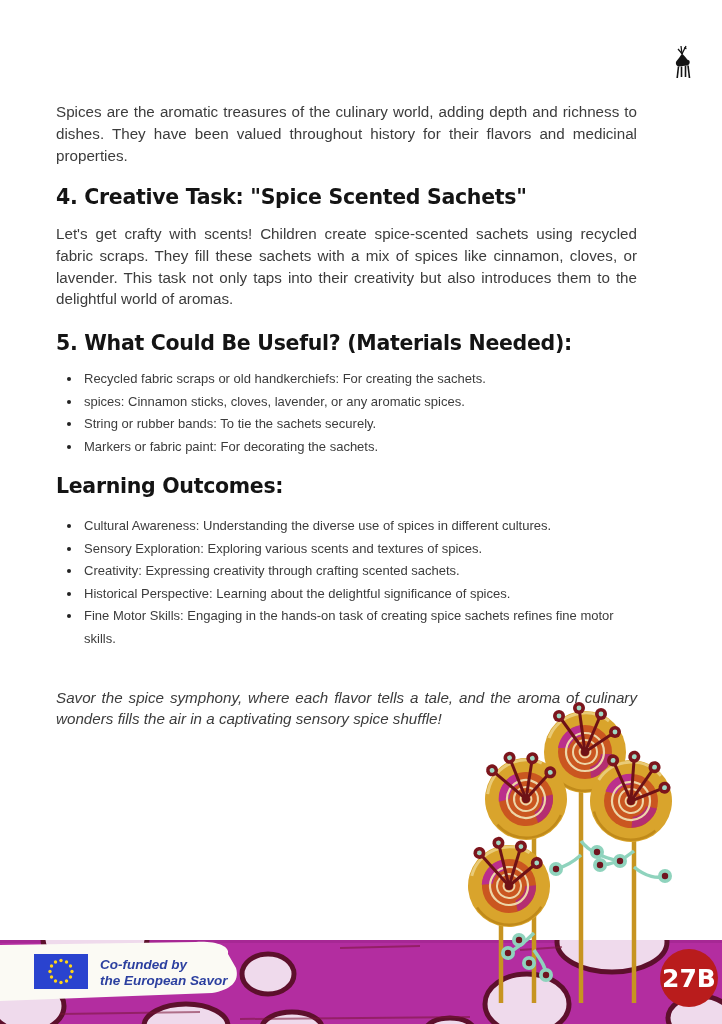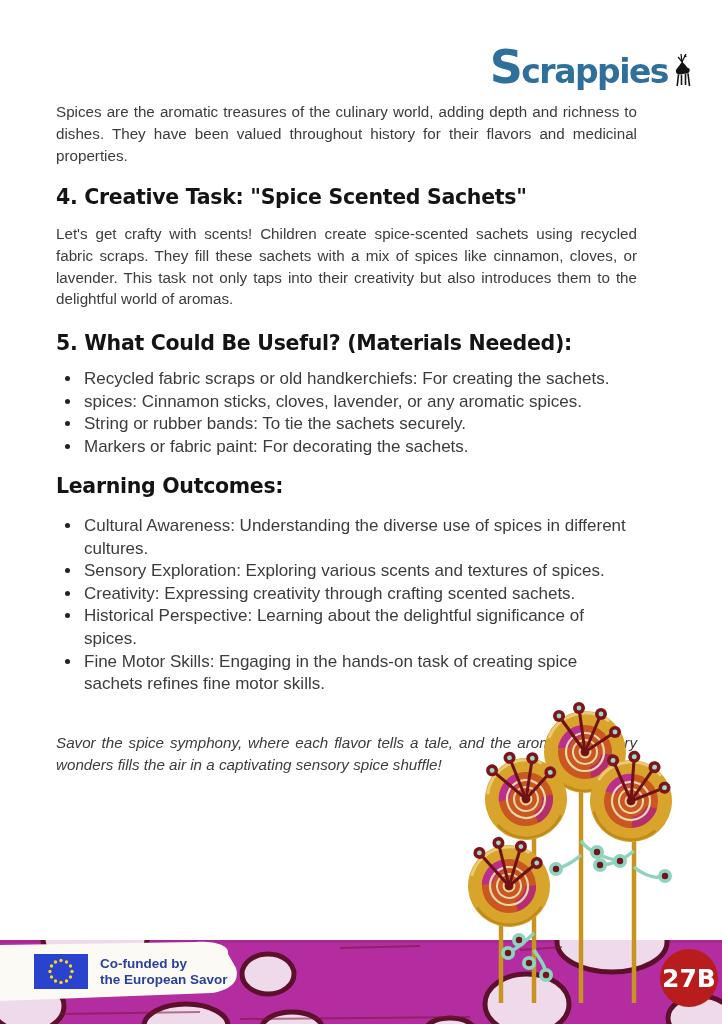--- a/index.html
+++ b/index.html
@@ -32,40 +32,40 @@
     margin:0; font-family:"DejaVu Sans", sans-serif; font-weight:bold;
     font-size:20.5px; line-height:1.35; color:#141414; letter-spacing:-0.3px;
   }
   .h-s4 { margin-top:18px; }
   .p-s4 { margin-top:11px; }
   .h-s5 { margin-top:20px; }
   ul { margin:0; padding-left:26px; }
   .ul-materials { margin-top:10px; }
   .ul-outcomes  { margin-top:14px; }
   li {
-    font-size:17px; line-height:22.6px; color:#3c3c3c; padding-left:2px;
+    font-size:13px; line-height:22.6px; color:#3c3c3c; padding-left:2px;
   }
   li::marker { color:#222; }
   .h-lo { margin-top:15px; }
   .p-closing { margin-top:36px;font-style:italic; }
 
   
   .illustration {
     position:absolute; left:422px; top:695px; z-index:3;
     pointer-events:none;
   }
 
   
   footer {
     position:absolute; left:0; bottom:0; width:722px; height:84px; z-index:2;
   }
   .footer-texture { position:absolute; left:0; top:0; }
   .eu-badge {
     position:absolute; left:34px; top:14px;
-    display:flex; align-items:center; gap:12px;
+    display:flex; align-items:flex-end; gap:12px;font-style:italic;
   }
   .eu-flag {
     width:54px; height:35px; background:#2a43cf;
     display:block; flex:0 0 auto;
   }
   .eu-text {
     font-size:13.5px; font-weight:bold; line-height:16px; color:#2b3f9f;
     font-family:"Liberation Sans", sans-serif;
   }
   .page-badge {
@@ -75,21 +75,20 @@
     display:flex; align-items:center; justify-content:center; z-index:4;
   }
 </style>
 </head>
 <body>
 
 <div class="page">
 
   <header>
     <div class="logo">
-      <span class="logo-text">Scrappies</span>
       <svg class="goat" width="24" height="36" viewBox="0 0 24 36">
         <g stroke="#141414" fill="none" stroke-width="1.3">
           <path d="M11,2 L12,10"></path>
           <path d="M16,2 C14.5,5 13,7.5 12,10"></path>
           <path d="M8,5 C10,7 11,8.5 12,10"></path>
           <path d="M14,4 L16.5,4.5"></path>
         </g>
         <path d="M12,9.5 C14,11.5 16,13.5 17.2,15.5 L19.2,16.5 C20.4,18.5 19.4,21 17,21.5 L8.5,22.5 C6.2,21.8 5.2,19.5 6.2,17.5 C8.2,15 10.2,12.5 12,9.5 Z" fill="#141414"></path>
         <g stroke="#141414" stroke-width="1.6" fill="none">
           <path d="M8.5,22.5 L7.2,34"></path>

